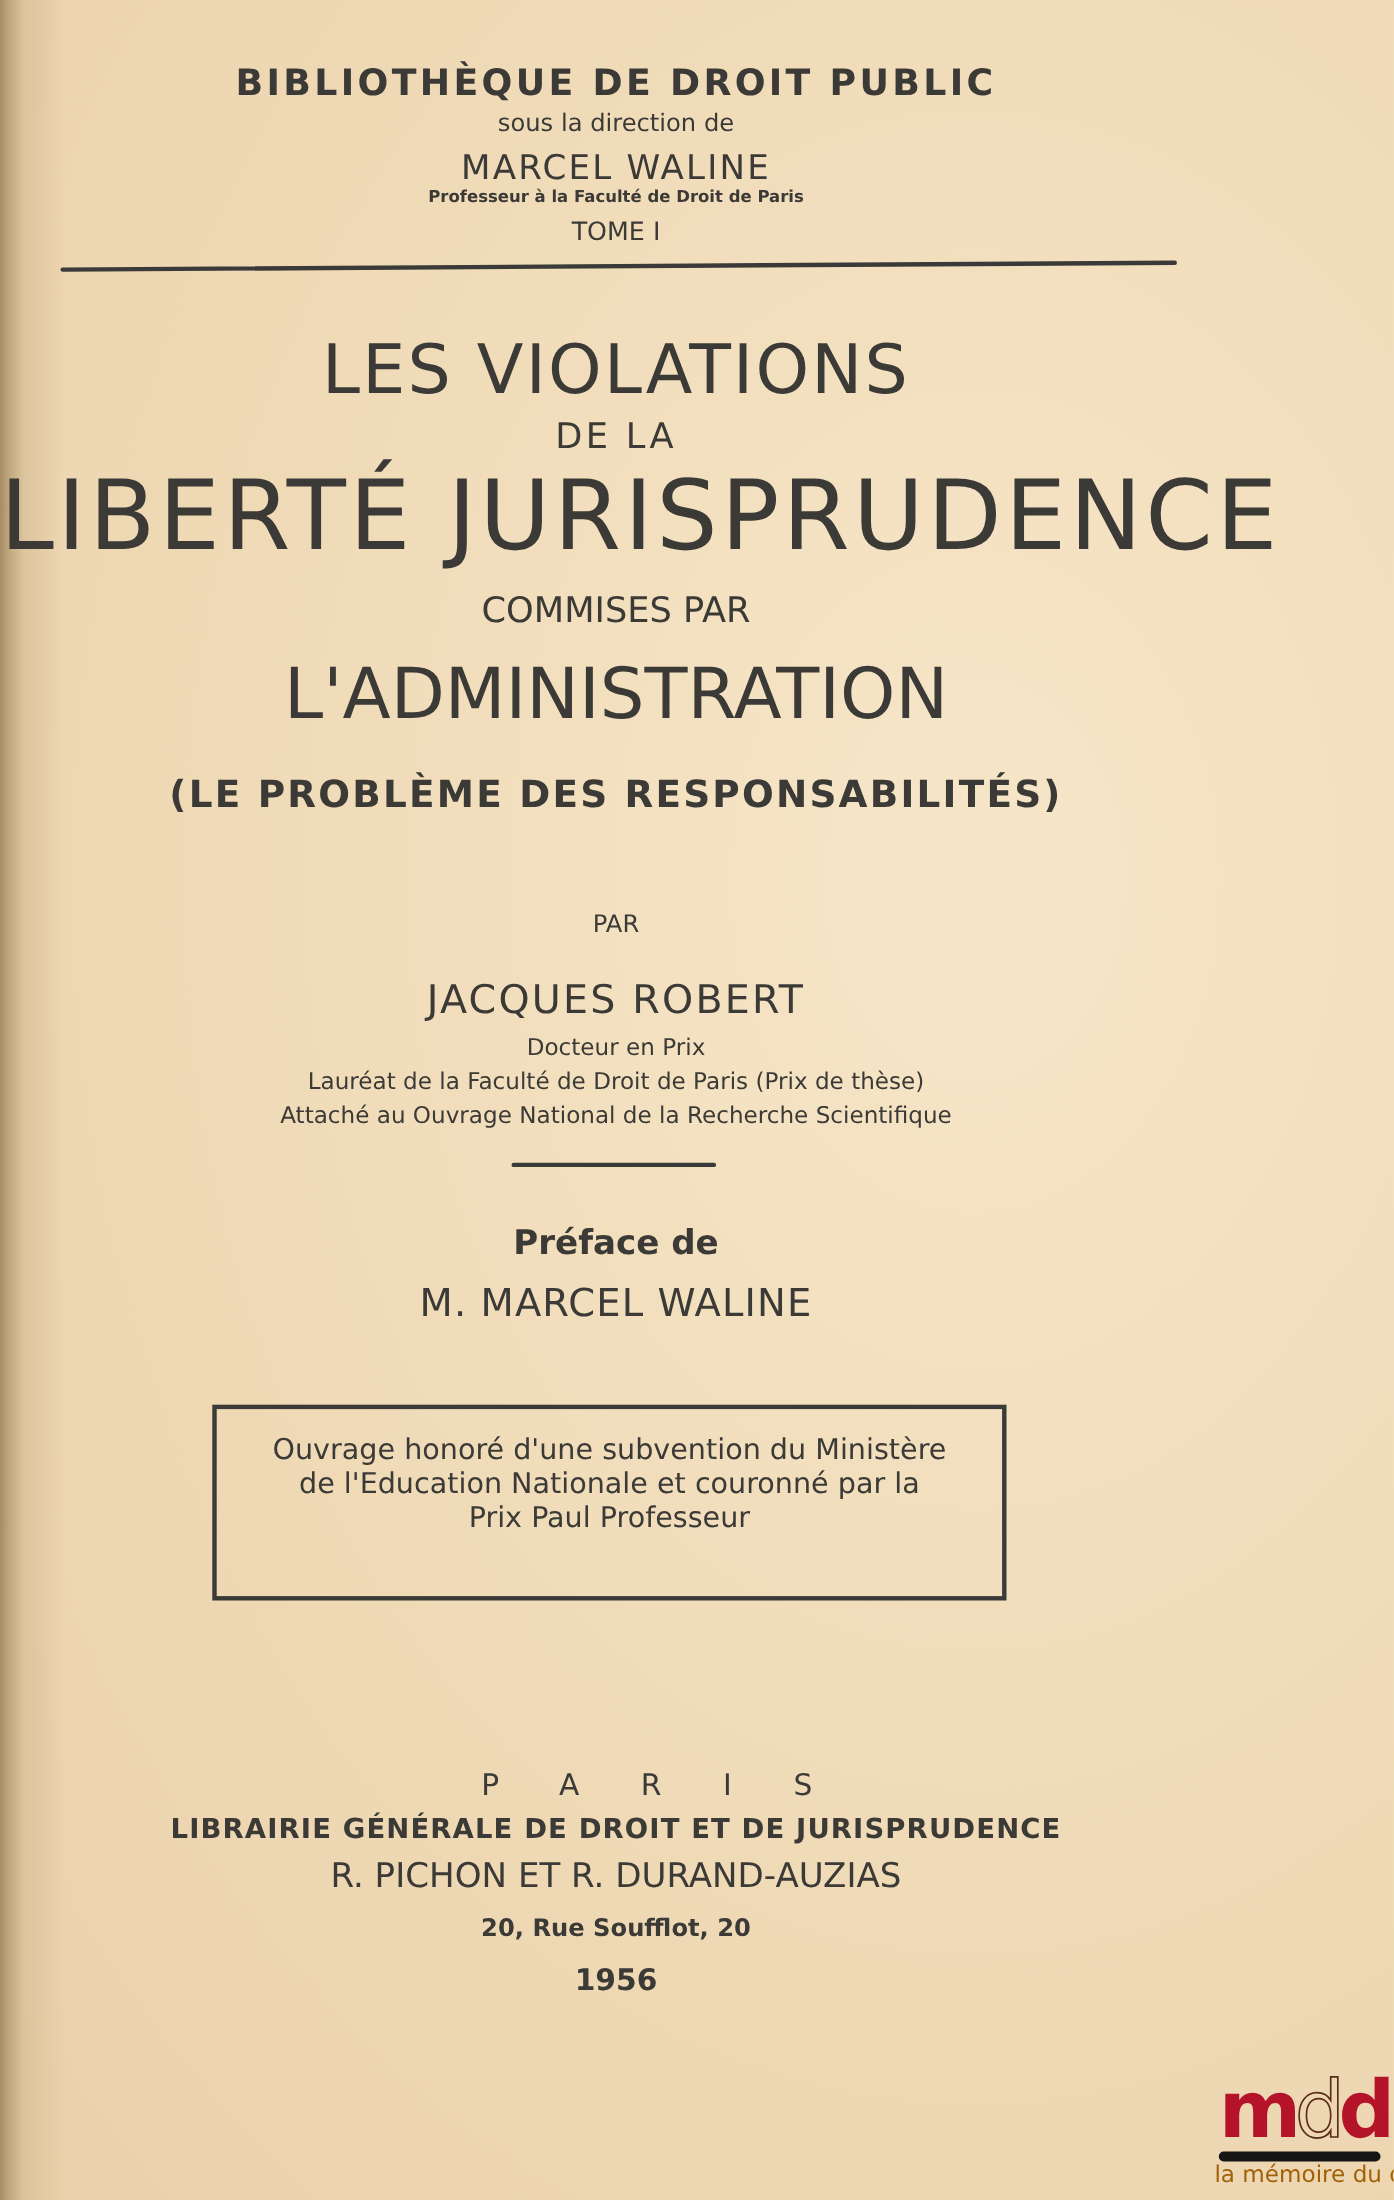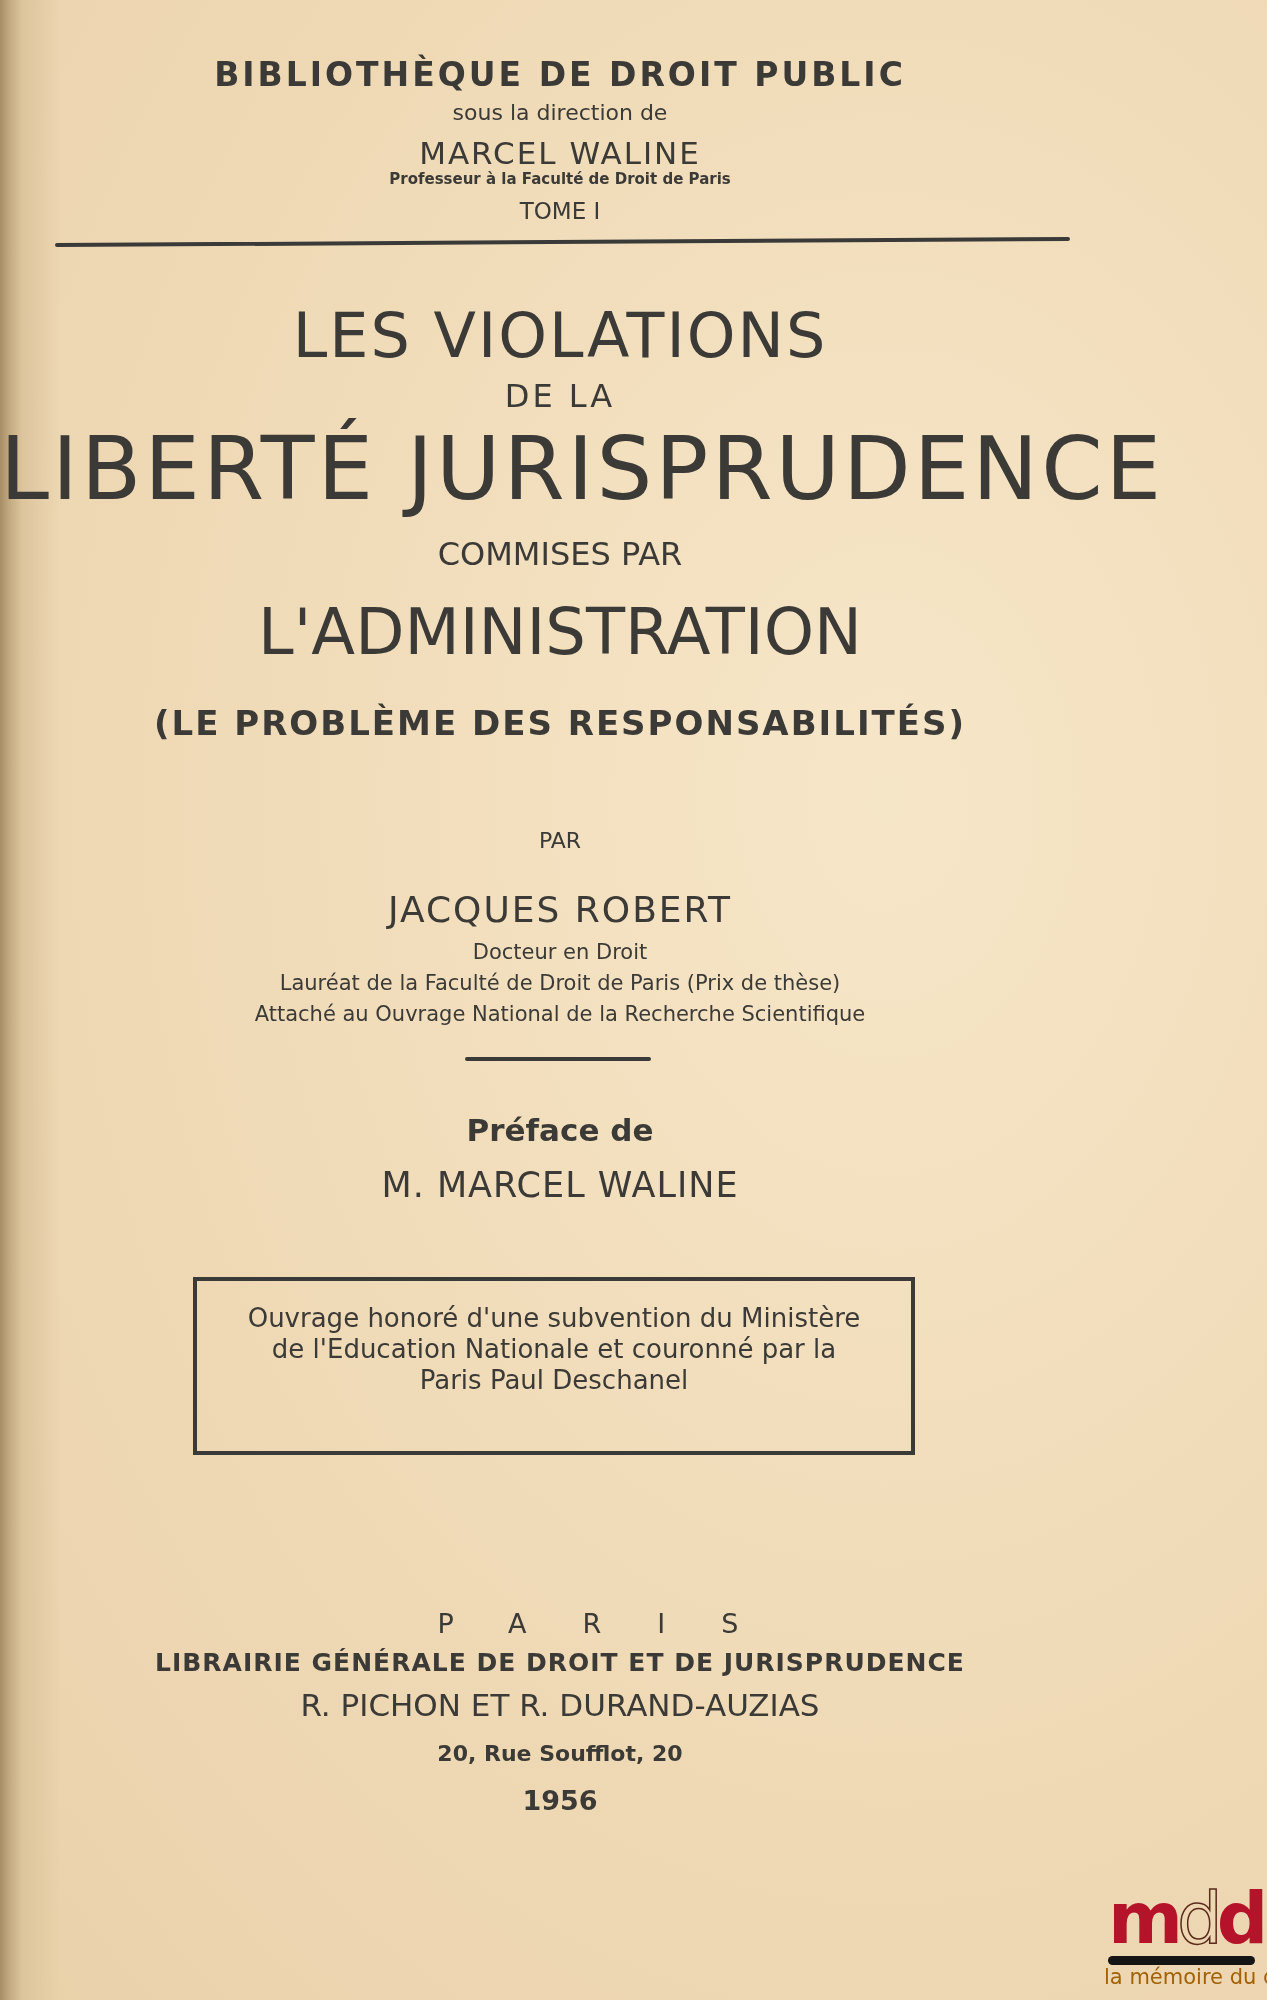--- a/index.html
+++ b/index.html
@@ -64,33 +64,33 @@
 
   <div class="ln" id="t1">LES VIOLATIONS</div>
   <div class="ln" id="t2">DE LA</div>
   <div class="ln" id="t3">LIBERTÉ JURISPRUDENCE</div>
   <div class="ln" id="t4">COMMISES PAR</div>
   <div class="ln" id="t5">L'ADMINISTRATION</div>
   <div class="ln" id="t6">(LE PROBLÈME DES RESPONSABILITÉS)</div>
 
   <div class="ln" id="par">PAR</div>
   <div class="ln" id="author">JACQUES ROBERT</div>
-  <div class="ln" id="cred1">Docteur en Droit</div>
+  <div class="ln" id="cred1">Docteur en Prix</div>
   <div class="ln" id="cred2">Lauréat de la Faculté de Droit de Paris (Prix de thèse)</div>
   <div class="ln" id="cred3">Attaché au Ouvrage National de la Recherche Scientifique</div>
 
   <div class="rule" style="left:465px; top:1057px; width:186px; height:4px;"></div>
 
   <div class="ln" id="preface-label">Préface de</div>
   <div class="ln" id="preface-author">M. MARCEL WALINE</div>
 
   <div id="award-box">
     <div class="al">Ouvrage honoré d'une subvention du Ministère</div>
     <div class="al">de l'Education Nationale et couronné par la</div>
-    <div class="al">Paris Paul Deschanel</div>
+    <div class="al">Prix Paul Professeur</div>
   </div>
 
   <div class="ln" id="city">PARIS</div>
   <div class="ln" id="publisher">LIBRAIRIE GÉNÉRALE DE DROIT ET DE JURISPRUDENCE</div>
   <div class="ln" id="editors">R. PICHON ET R. DURAND-AUZIAS</div>
   <div class="ln" id="address">20, Rue Soufflot, 20</div>
   <div class="ln" id="year">1956</div>
 
   <div id="mdd-logo">
     <div id="mdd-letters"><span>m</span><span class="hollow">d</span><span>d</span></div>

